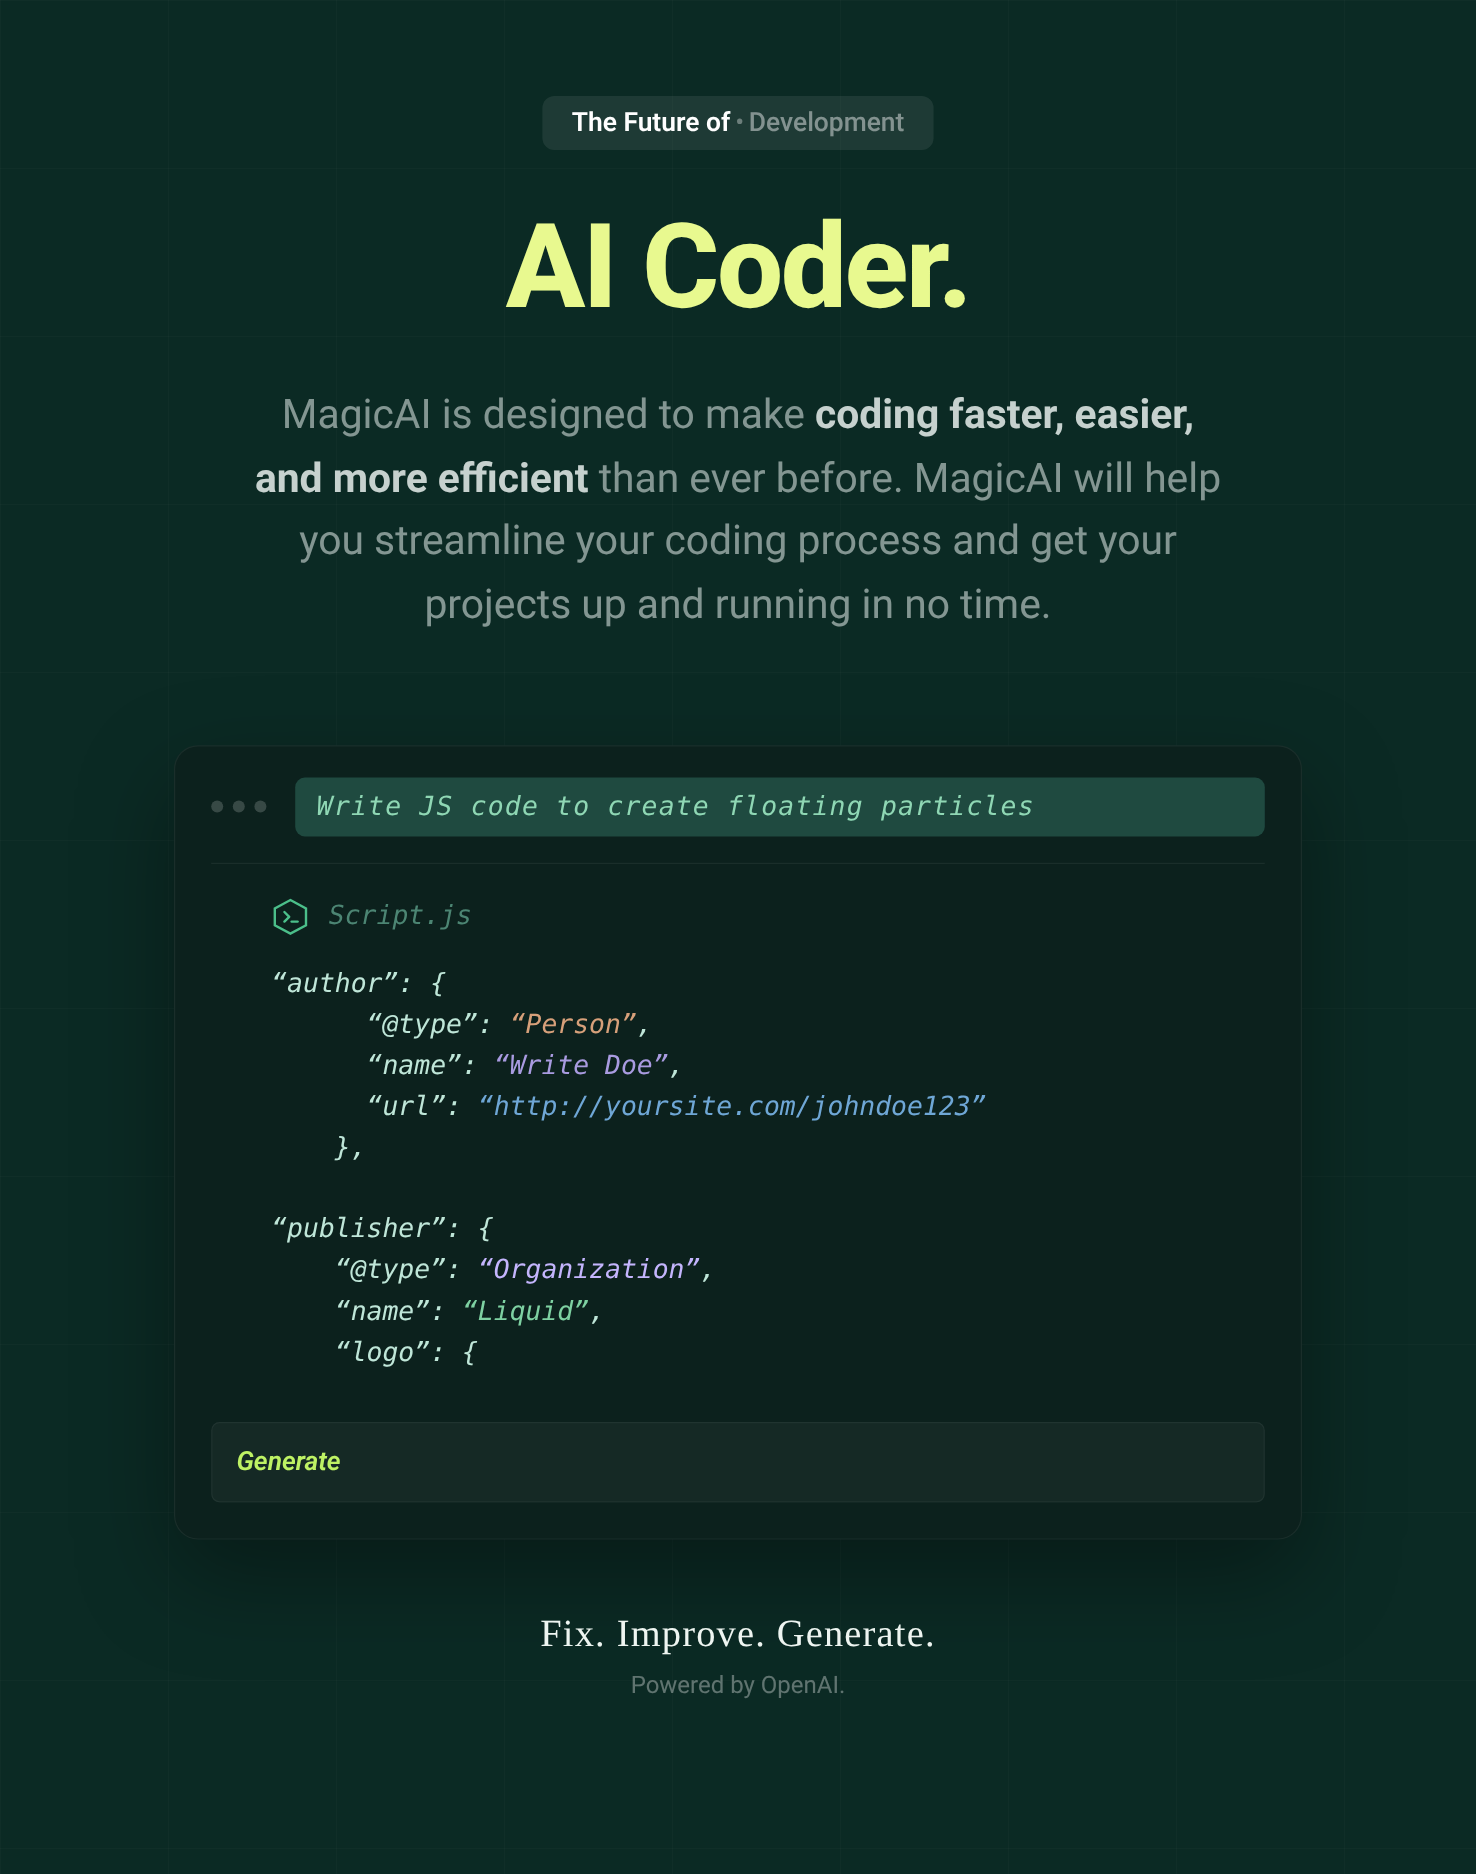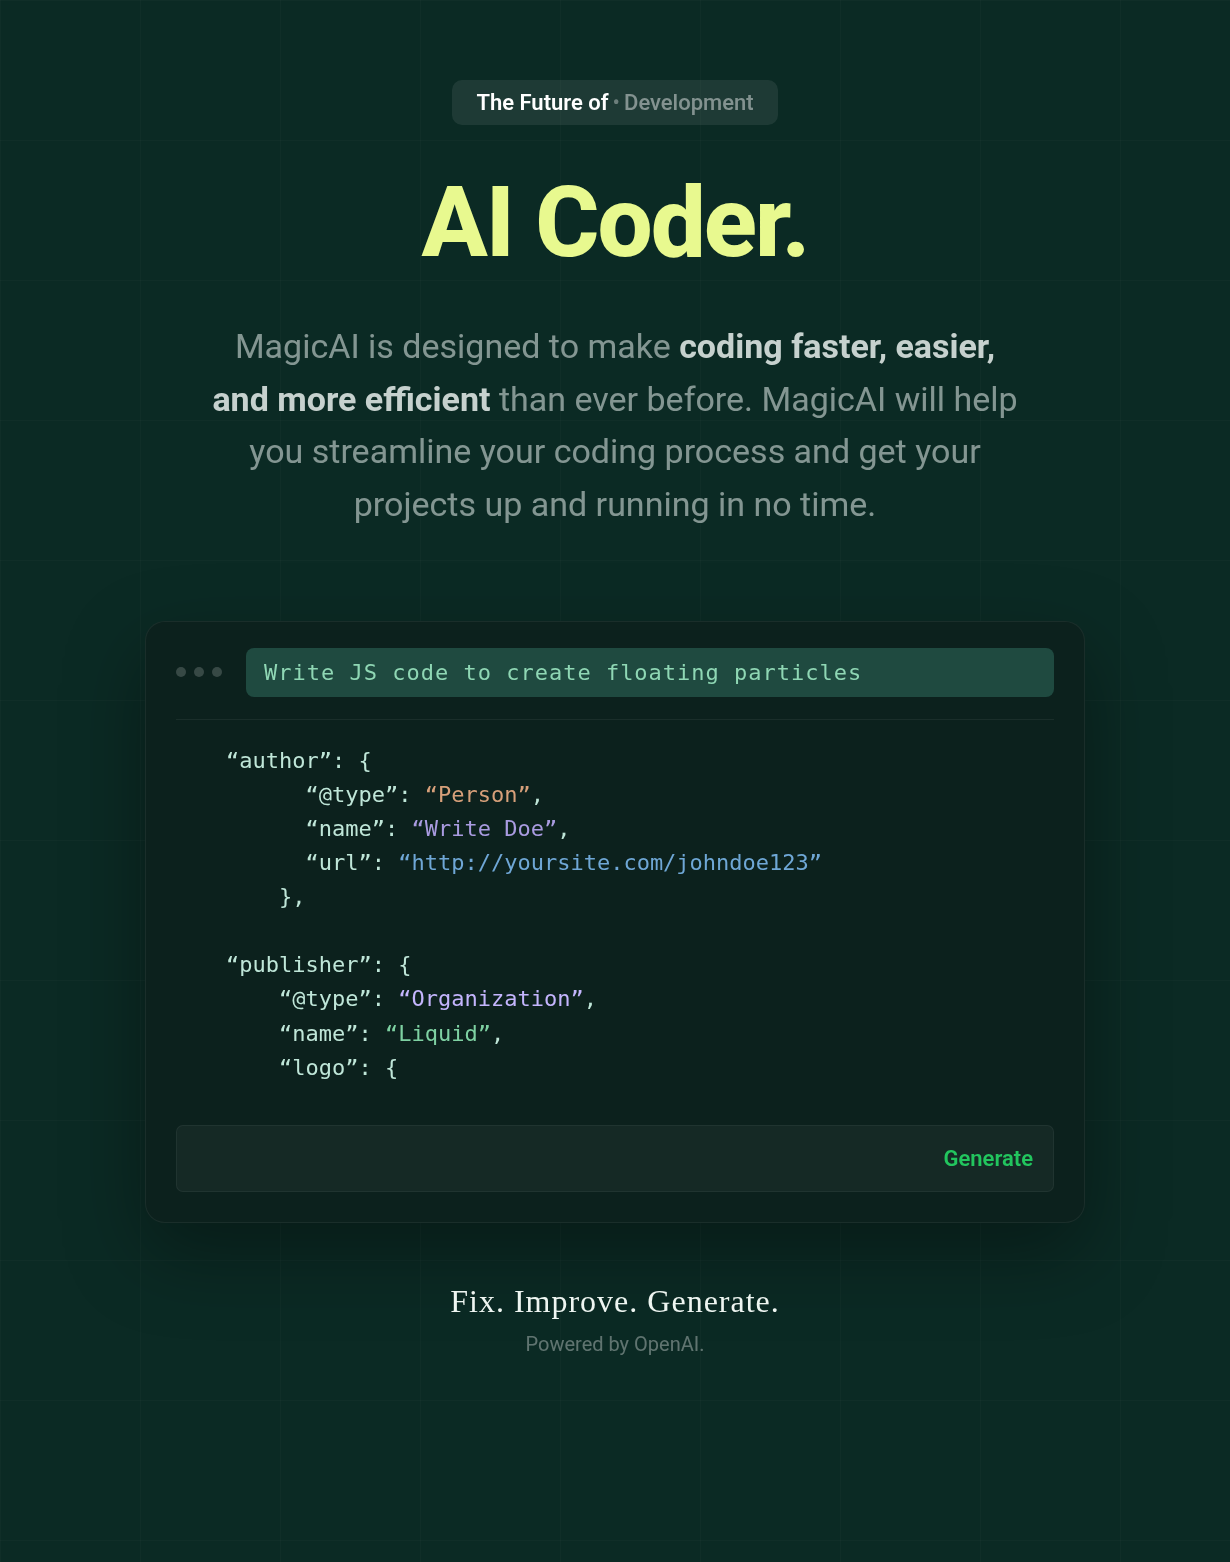--- a/index.html
+++ b/index.html
@@ -48,20 +48,21 @@
 }
 p.lead strong { color: rgba(231,239,236,0.85); font-weight: 700; }
 .editor {
   margin-top: 90px;
   width: 940px;
   background: #0c211d;
   border: 1px solid rgba(255,255,255,0.06);
   border-radius: 20px;
   padding: 26px 30px 30px;
   box-shadow: 0 30px 80px rgba(0,0,0,0.35);
+  font-style: italic;
 }
 .editor-top {
   display: flex;
   align-items: center;
   gap: 24px;
   padding-bottom: 22px;
   border-bottom: 1px solid rgba(255,255,255,0.06);
 }
 .traffic { display: flex; gap: 8px; }
 .traffic span {
@@ -110,24 +111,24 @@
 .tok-url { color: #6fa7d6; }
 .tok-org { color: #c4b5fd; }
 .tok-liquid { color: #7ed1a2; }
 .generate-btn {
   margin-top: 40px;
   width: 100%;
   background: rgba(255,255,255,0.04);
   border: 1px solid rgba(255,255,255,0.05);
   border-radius: 7px;
   padding: 20px;
-  text-align: right;
+  text-align: left;
   font-size: 22px;
   font-weight: 600;
-  color: #22c55e;
+  color: #bef264;
   cursor: pointer;
 }
 .tagline {
   margin-top: 60px;
   font-family: "Brush Script MT", "Segoe Script", cursive;
   font-size: 32px;
   color: #eef5f1;
   letter-spacing: 1px;
 }
 .powered {
@@ -154,20 +155,30 @@
 <div class="editor">
   <div class="editor-top">
     <div class="traffic">
       <span></span>
       <span></span>
       <span></span>
     </div>
     <div class="prompt">Write JS code to create floating particles</div>
   </div>
 
+  <div class="file-row">
+    <div class="file-icon">
+      <svg width="32" height="32" viewBox="0 0 32 32" fill="none">
+        <polygon points="16,2 29,9 29,23 16,30 3,23 3,9" stroke="#4bbf8a" stroke-width="2" fill="none"></polygon>
+        <path d="M11 12 L15 16 L11 20" stroke="#4bbf8a" stroke-width="2" fill="none" stroke-linecap="round" stroke-linejoin="round"></path>
+        <line x1="17" y1="20" x2="22" y2="20" stroke="#4bbf8a" stroke-width="2" stroke-linecap="round"></line>
+      </svg>
+    </div>
+    <div class="file-name">Script.js</div>
+  </div>
 
   <pre class="code"><span class="tok-key">“author”</span><span class="tok-punc">: {</span>
       <span class="tok-key">“@type”</span><span class="tok-punc">: </span><span class="tok-person">“Person”</span><span class="tok-punc">,</span>
       <span class="tok-key">“name”</span><span class="tok-punc">: </span><span class="tok-name">“Write Doe”</span><span class="tok-punc">,</span>
       <span class="tok-key">“url”</span><span class="tok-punc">: </span><span class="tok-url">“http://yoursite.com/johndoe123”</span>
     <span class="tok-punc">},</span>
 
 <span class="tok-key">“publisher”</span><span class="tok-punc">: {</span>
     <span class="tok-key">“@type”</span><span class="tok-punc">: </span><span class="tok-org">“Organization”</span><span class="tok-punc">,</span>
     <span class="tok-key">“name”</span><span class="tok-punc">: </span><span class="tok-liquid">“Liquid”</span><span class="tok-punc">,</span>

